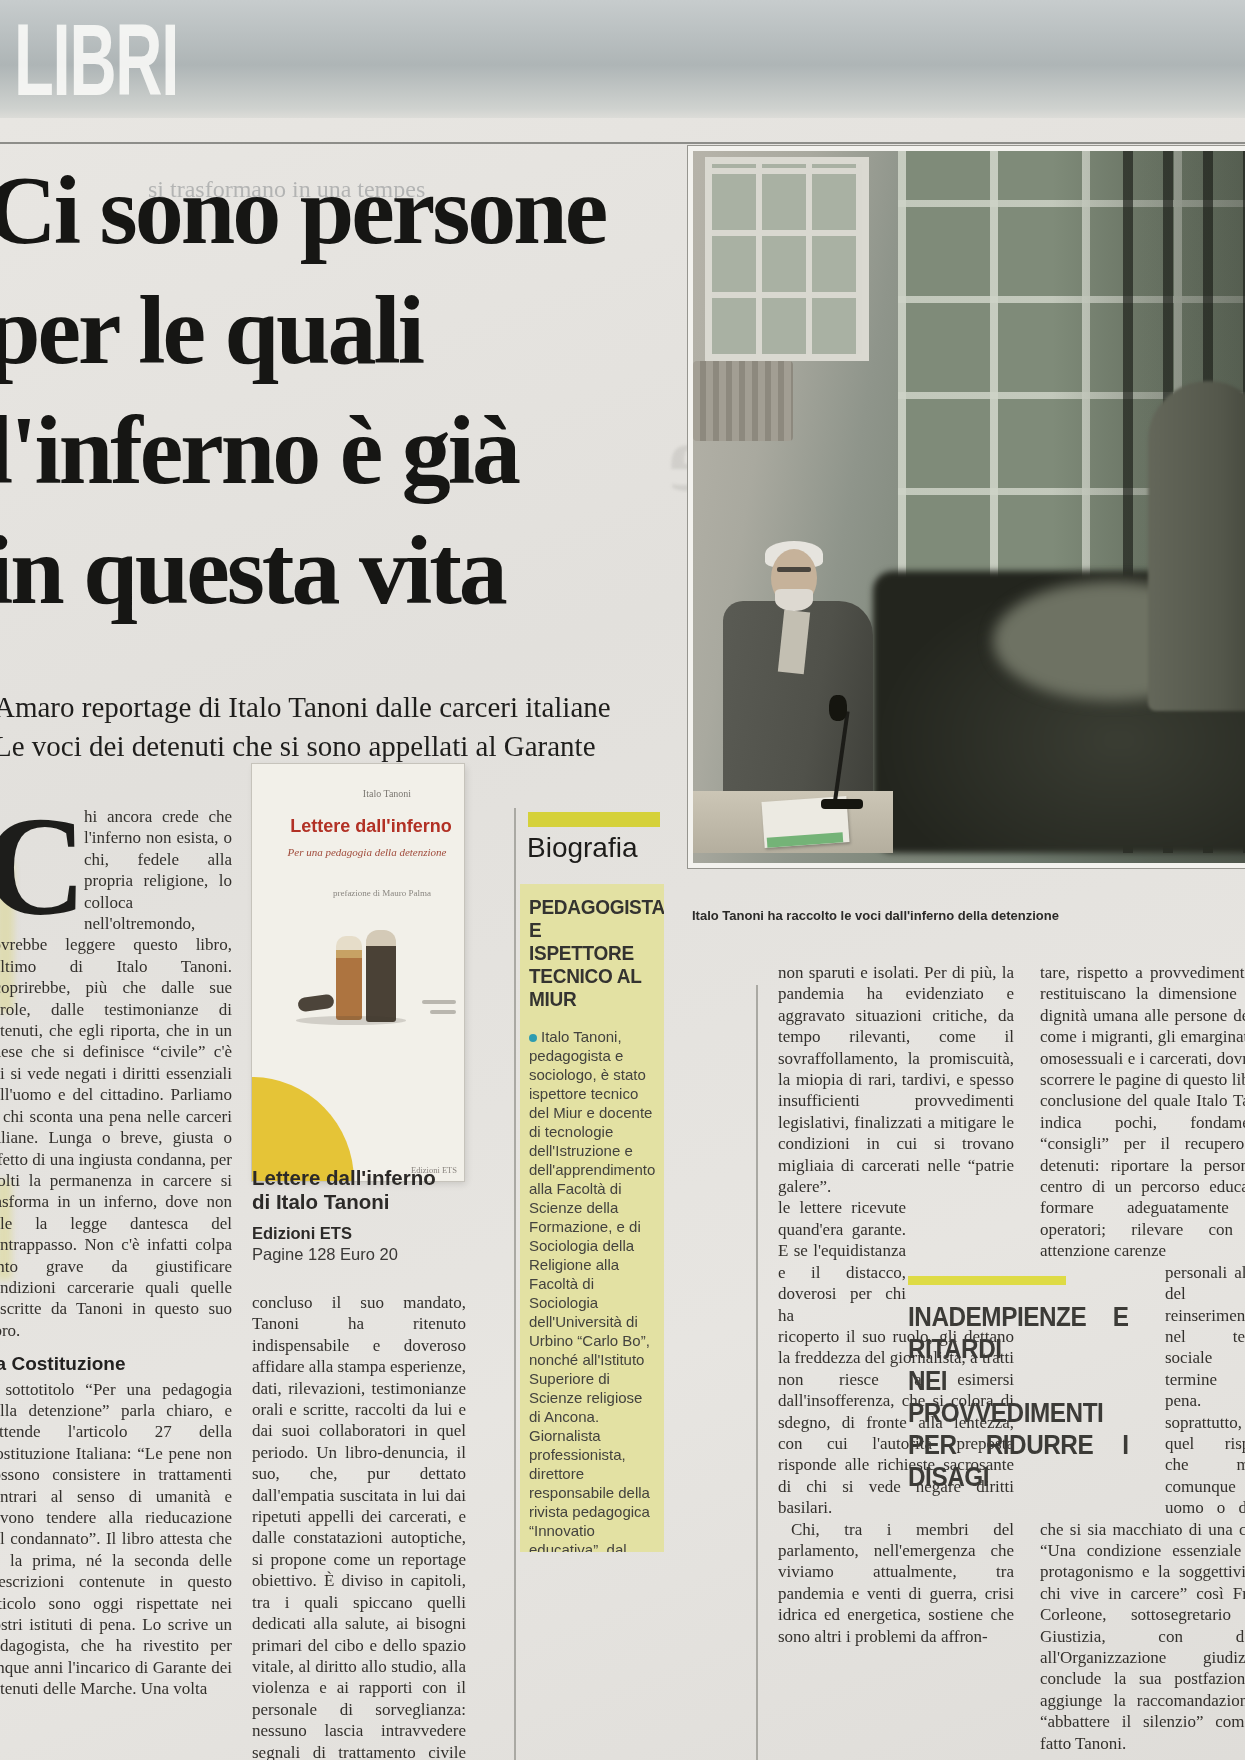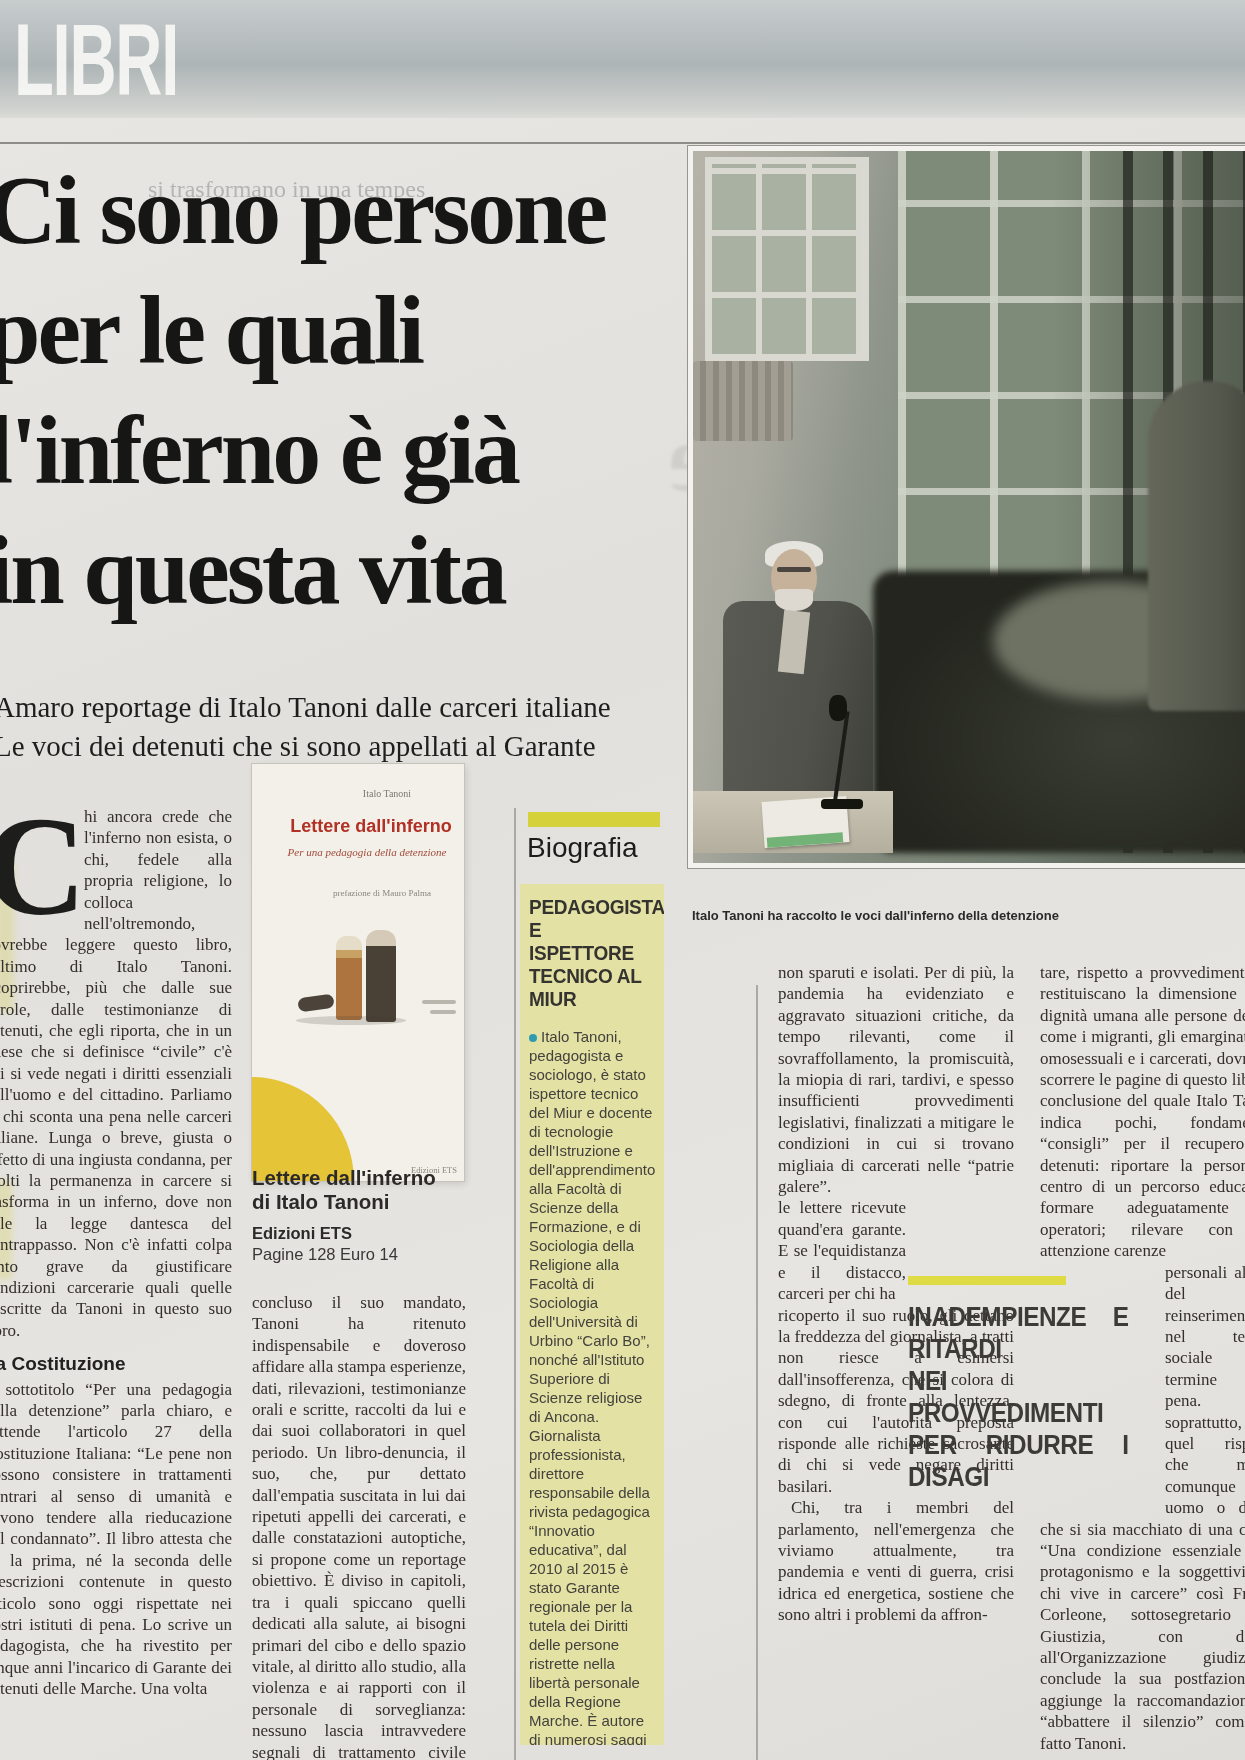--- a/index.html
+++ b/index.html
@@ -107,21 +107,21 @@
   
   .bookcap{position:absolute;left:252px;top:1166px;width:216px;font-family:"Liberation Sans","DejaVu Sans",sans-serif;}
   .bookcap-title{font-weight:bold;font-size:20.5px;line-height:24px;color:#2c2a28;white-space:pre-line;}
   .bookcap-pub{font-weight:bold;font-size:16.5px;color:#2c2a28;margin-top:10px;}
   .bookcap-det{font-size:16.5px;color:#3a3836;margin-top:2px;}
   
   .divider{position:absolute;width:2px;background:#aaa9a3;}
   .bio-bar{position:absolute;left:528px;top:812px;width:132px;height:15px;background:#d5d13a;}
   .bio-header{position:absolute;left:527px;top:832px;font-family:"Liberation Sans",sans-serif;
     font-weight:normal;font-size:28px;color:#1d1c1a;}
-  .bio-box{position:absolute;left:520px;top:884px;width:144px;height:861px;background:#e3e1a3;
+  .bio-box{position:absolute;left:520px;top:884px;width:144px;height:668px;background:#e3e1a3;
     padding:12px 9px;box-sizing:border-box;overflow:hidden;}
   .bio-title{font-family:"Liberation Sans",sans-serif;font-weight:bold;font-size:20px;line-height:23px;
     color:#343330;letter-spacing:-.3px;transform:scaleX(.95);transform-origin:left top;white-space:pre-line;}
   .bio-body{margin-top:16px;font-family:"Liberation Sans","DejaVu Sans",sans-serif;font-size:15px;
     line-height:19px;color:#43423e;}
   .bio-dot{display:inline-block;width:8px;height:8px;border-radius:50%;background:#2e9cb0;margin-right:4px;}
 </style>
 </head>
 <body>
 
@@ -191,42 +191,42 @@
     <div class="cv-quarter"></div>
     <div class="cv-mark" style="right:8px;top:236px;width:34px;"></div>
     <div class="cv-mark" style="right:8px;top:246px;width:26px;"></div>
     <div class="cv-pub">Edizioni ETS</div>
   </div>
 
   <div class="bookcap">
     <div class="bookcap-title">Lettere dall'inferno
 di Italo Tanoni</div>
     <div class="bookcap-pub">Edizioni ETS</div>
-    <div class="bookcap-det">Pagine 128 Euro 14</div>
+    <div class="bookcap-det">Pagine 128 Euro 20</div>
   </div>
 
   <div class="col col2-text">
     <p>concluso il suo mandato, Tanoni ha ritenuto indispensabile e doveroso affidare alla stampa esperienze, dati, rilevazioni, testimonianze orali e scritte, raccolti da lui e dai suoi collaboratori in quel periodo. Un libro-denuncia, il suo, che, pur dettato dall'empatia suscitata in lui dai ripetuti appelli dei carcerati, e dalle constatazioni autoptiche, si propone come un reportage obiettivo. È diviso in capitoli, tra i quali spiccano quelli dedicati alla salute, ai bisogni primari del cibo e dello spazio vitale, al diritto allo studio, alla violenza e ai rapporti con il personale di sorveglianza: nessuno lascia intravvedere segnali di trattamento civile dei detenuti, se</p>
   </div>
 
   <div class="divider" style="left:514px;top:808px;height:952px;"></div>
   <div class="divider" style="left:756px;top:985px;height:775px;"></div>
 
   <div class="bio-bar"></div>
   <div class="bio-header">Biografia</div>
   <div class="bio-box">
     <div class="bio-title">PEDAGOGISTA
 E ISPETTORE
 TECNICO AL MIUR</div>
     <div class="bio-body"><span class="bio-dot"></span><span>Italo Tanoni, pedagogista e sociologo, è stato ispettore tecnico del Miur e docente di tecnologie dell'Istruzione e dell'apprendimento alla Facoltà di Scienze della Formazione, e di Sociologia della Religione alla Facoltà di Sociologia dell'Università di Urbino “Carlo Bo”, nonché all'Istituto Superiore di Scienze religiose di Ancona. Giornalista professionista, direttore responsabile della rivista pedagogica “Innovatio educativa”, dal 2010 al 2015 è stato Garante regionale per la tutela dei Diritti delle persone ristrette nella libertà personale della Regione Marche. È autore di numerosi saggi e pubblicazioni (www.italotanoni.it).</span></div>
   </div>
 
   <div class="col col4">
     <p>non sparuti e isolati. Per di più, la pandemia ha evidenziato e aggravato situazioni critiche, da tempo rilevanti, come il sovraffollamento, la promiscuità, la miopia di rari, tardivi, e spesso insufficienti provvedimenti legislativi, finalizzati a mitigare le condizioni in cui si trovano migliaia di carcerati nelle “patrie galere”.</p>
-    <p class="narrow">le lettere ricevute quand'era garante. E se l'equidistanza e il distacco, carceri per chi ha</p>
+    <p class="narrow">le lettere ricevute quand'era garante. E se l'equidistanza e il distacco, doverosi per chi ha</p>
     <p>ricoperto il suo ruolo, gli dettano la freddezza del giornalista, a tratti non riesce a esimersi dall'insofferenza, che si colora di sdegno, di fronte alla lentezza, con cui l'autorità preposta risponde alle richieste sacrosante di chi si vede negare diritti basilari.</p>
     <p class="indent">Chi, tra i membri del parlamento, nell'emergenza che viviamo attualmente, tra pandemia e venti di guerra, crisi idrica ed energetica, sostiene che sono altri i problemi da affron-</p>
   </div>
 
   <div class="col col5">
     <p>tare, rispetto a provvedimenti che restituiscano la dimensione della dignità umana alle persone deboli, come i migranti, gli emarginati, gli omosessuali e i carcerati, dovrebbe scorrere le pagine di questo libro, a conclusione del quale Italo Tanoni indica pochi, fondamentali “consigli” per il recupero dei detenuti: riportare la persona al centro di un percorso educativo; formare adeguatamente gli operatori; rilevare con più attenzione carenze</p>
     <aside class="pullquote">
       <div class="pq-bar"></div>
       <div class="pq-text">INADEMPIENZE E RITARDI
 NEI PROVVEDIMENTI

